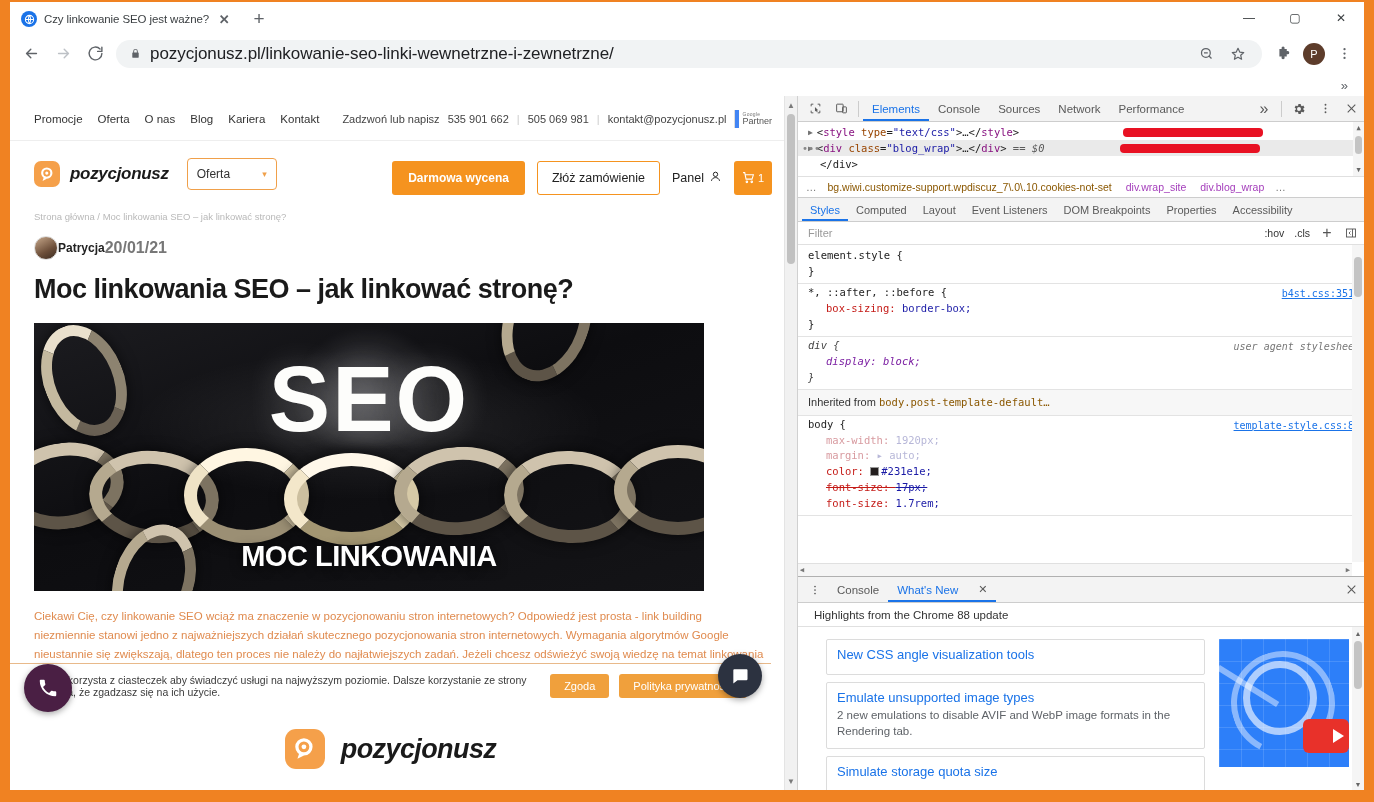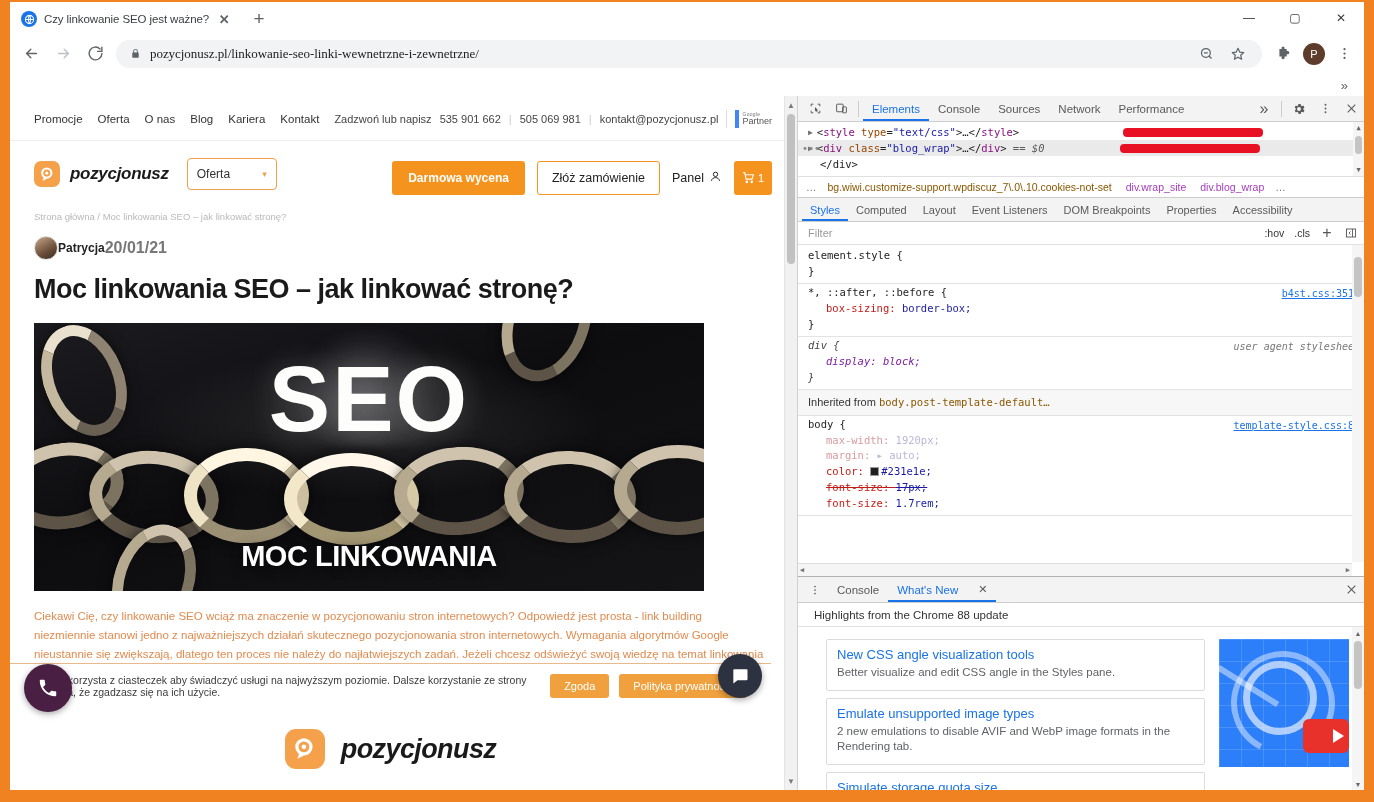--- a/index.html
+++ b/index.html
@@ -84,24 +84,23 @@
   }
   .navbtn.disabled { color: #bdc1c6; }
   .omnibox {
     flex: 1; height: 28px; margin: 0 6px 0 4px;
     background: #f1f3f4; border-radius: 14px;
     display: flex; align-items: center;
     padding: 0 10px 0 14px; gap: 9px;
     cursor: text;
   }
   .omnibox .url {
-    font-size: 13px; color: #202124;
+    font-size: 17px; color: #202124;
     white-space: nowrap; overflow: hidden; flex: 1;
     letter-spacing: -0.05px;
-    font-family: Liberation Serif, serif;
   }
   .omni-right { display: flex; align-items: center; gap: 4px; }
   .tb-icon {
     width: 28px; height: 28px; border-radius: 50%;
     display: flex; align-items: center; justify-content: center;
     color: #5f6368; cursor: pointer; flex: none;
   }
   .avatar {
     width: 22px; height: 22px; border-radius: 50%;
     background: #5d3c2b; color: #fff;
@@ -159,21 +158,21 @@
     border-bottom: 1px solid #eee;
   }
   .topnav { display: flex; gap: 15px; }
   .topnav a { color: #333; text-decoration: none; cursor: pointer; }
   .topcontact {
     margin-left: auto; display: flex; align-items: center;
     gap: 8px; font-size: 11px; color: #444;
   }
   .topcontact .sep { color: #ccc; }
   .gpartner {
-    border-left: 1px solid #ddd; padding-left: 8px;
+    border-left: 1px solid #ddd; 
     display: flex; align-items: center; gap: 3px;
   }
   .gp-bar { width: 4px; height: 18px; background: #4285f4; }
   .gp-txt { line-height: 1.0; }
   .gp-txt .g1 { font-size: 5px; color: #777; display: block; letter-spacing: .3px;}
   .gp-txt .g2 { font-size: 9px; color: #555; display: block; }
 
   
   .siteheader {
     display: flex; align-items: center;
@@ -997,21 +996,20 @@
                     <path d="M5 5l14 14M19 5L5 19"></path>
                   </svg>
             </div>
           </div>
         </div>
         <div class="drawer-sub">Highlights from the Chrome 88 update</div>
         <div class="drawer-body">
           <div class="wn-list">
             <div class="wn-card">
               <div class="wn-title">New CSS angle visualization tools</div>
-              <div class="wn-desc">Better visualize and edit CSS angle in the Styles pane.</div>
             </div>
             <div class="wn-card">
               <div class="wn-title">Emulate unsupported image types</div>
               <div class="wn-desc">2 new emulations to disable AVIF and WebP image formats in the Rendering tab.</div>
             </div>
             <div class="wn-card">
               <div class="wn-title">Simulate storage quota size</div>
             </div>
           </div>
           <div class="wn-thumb-wrap">

